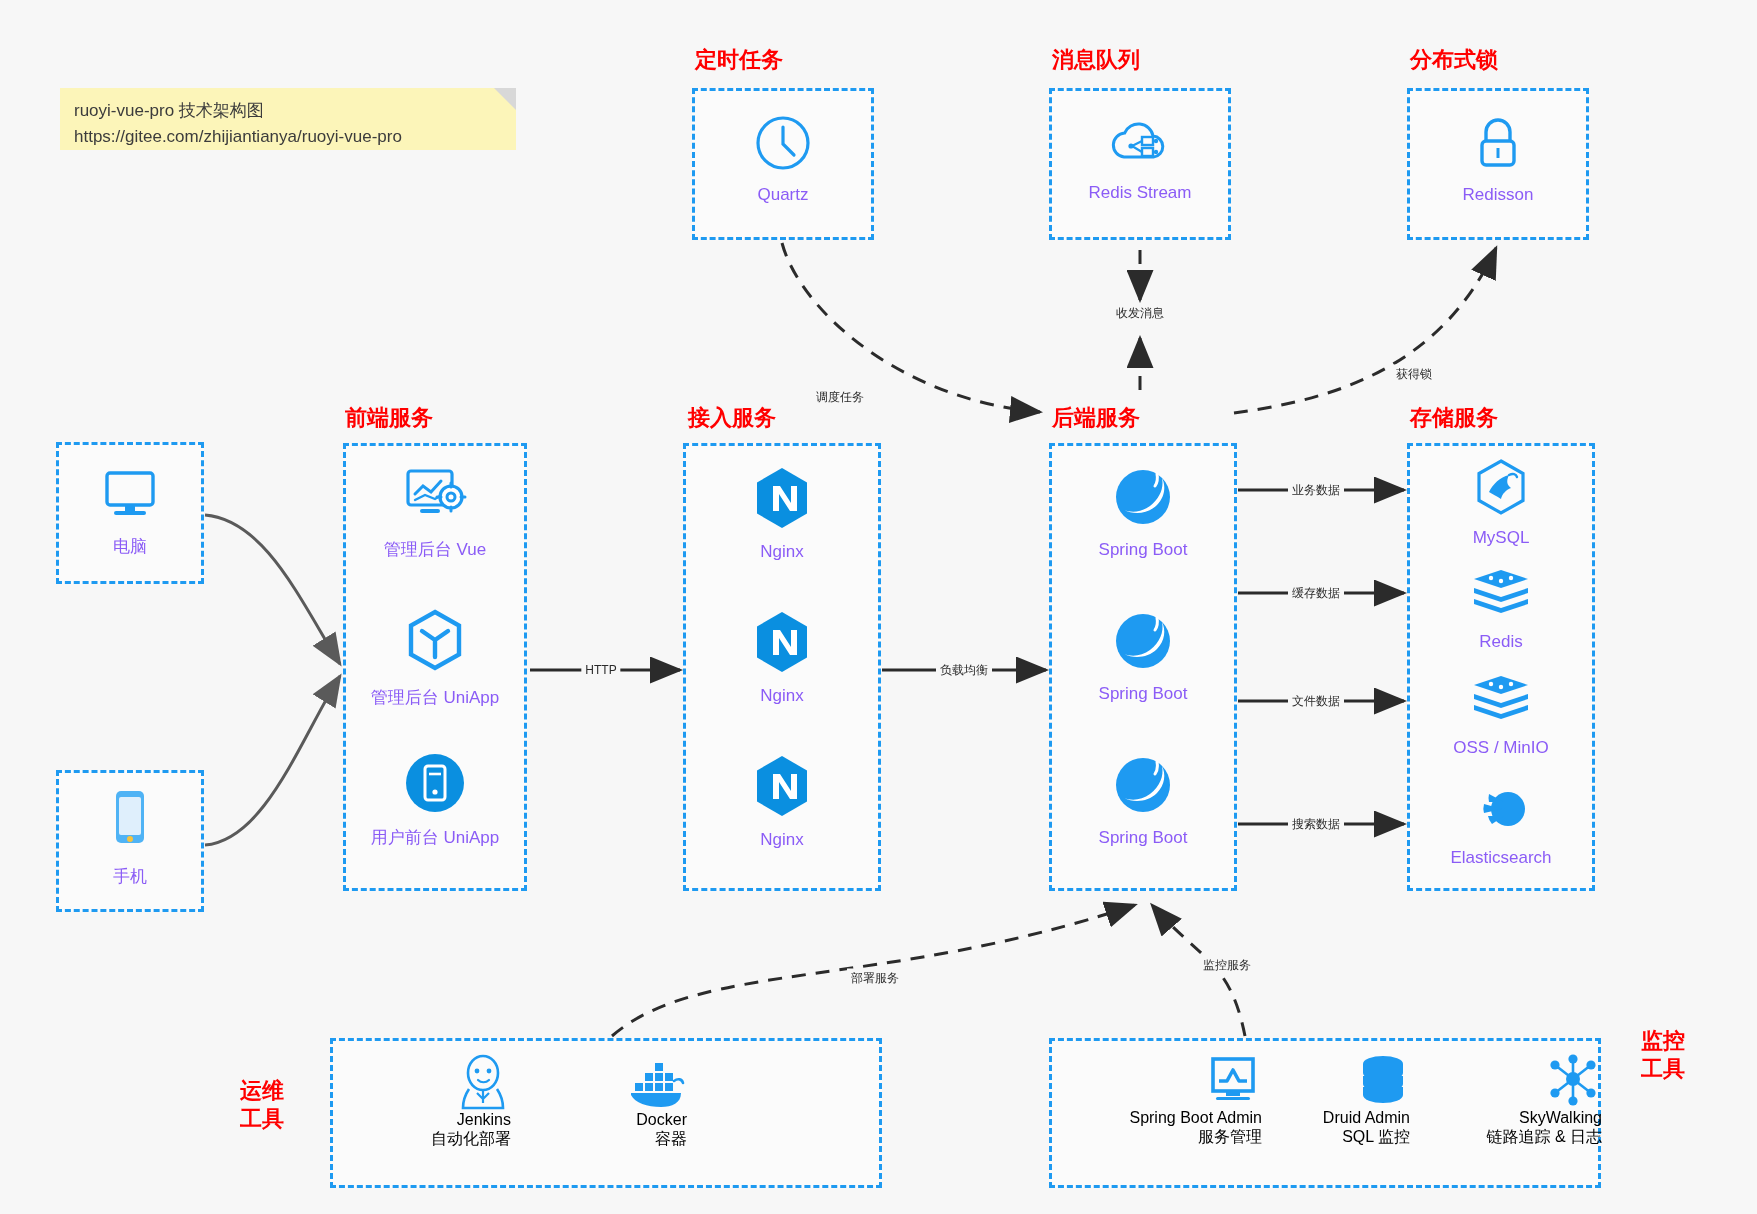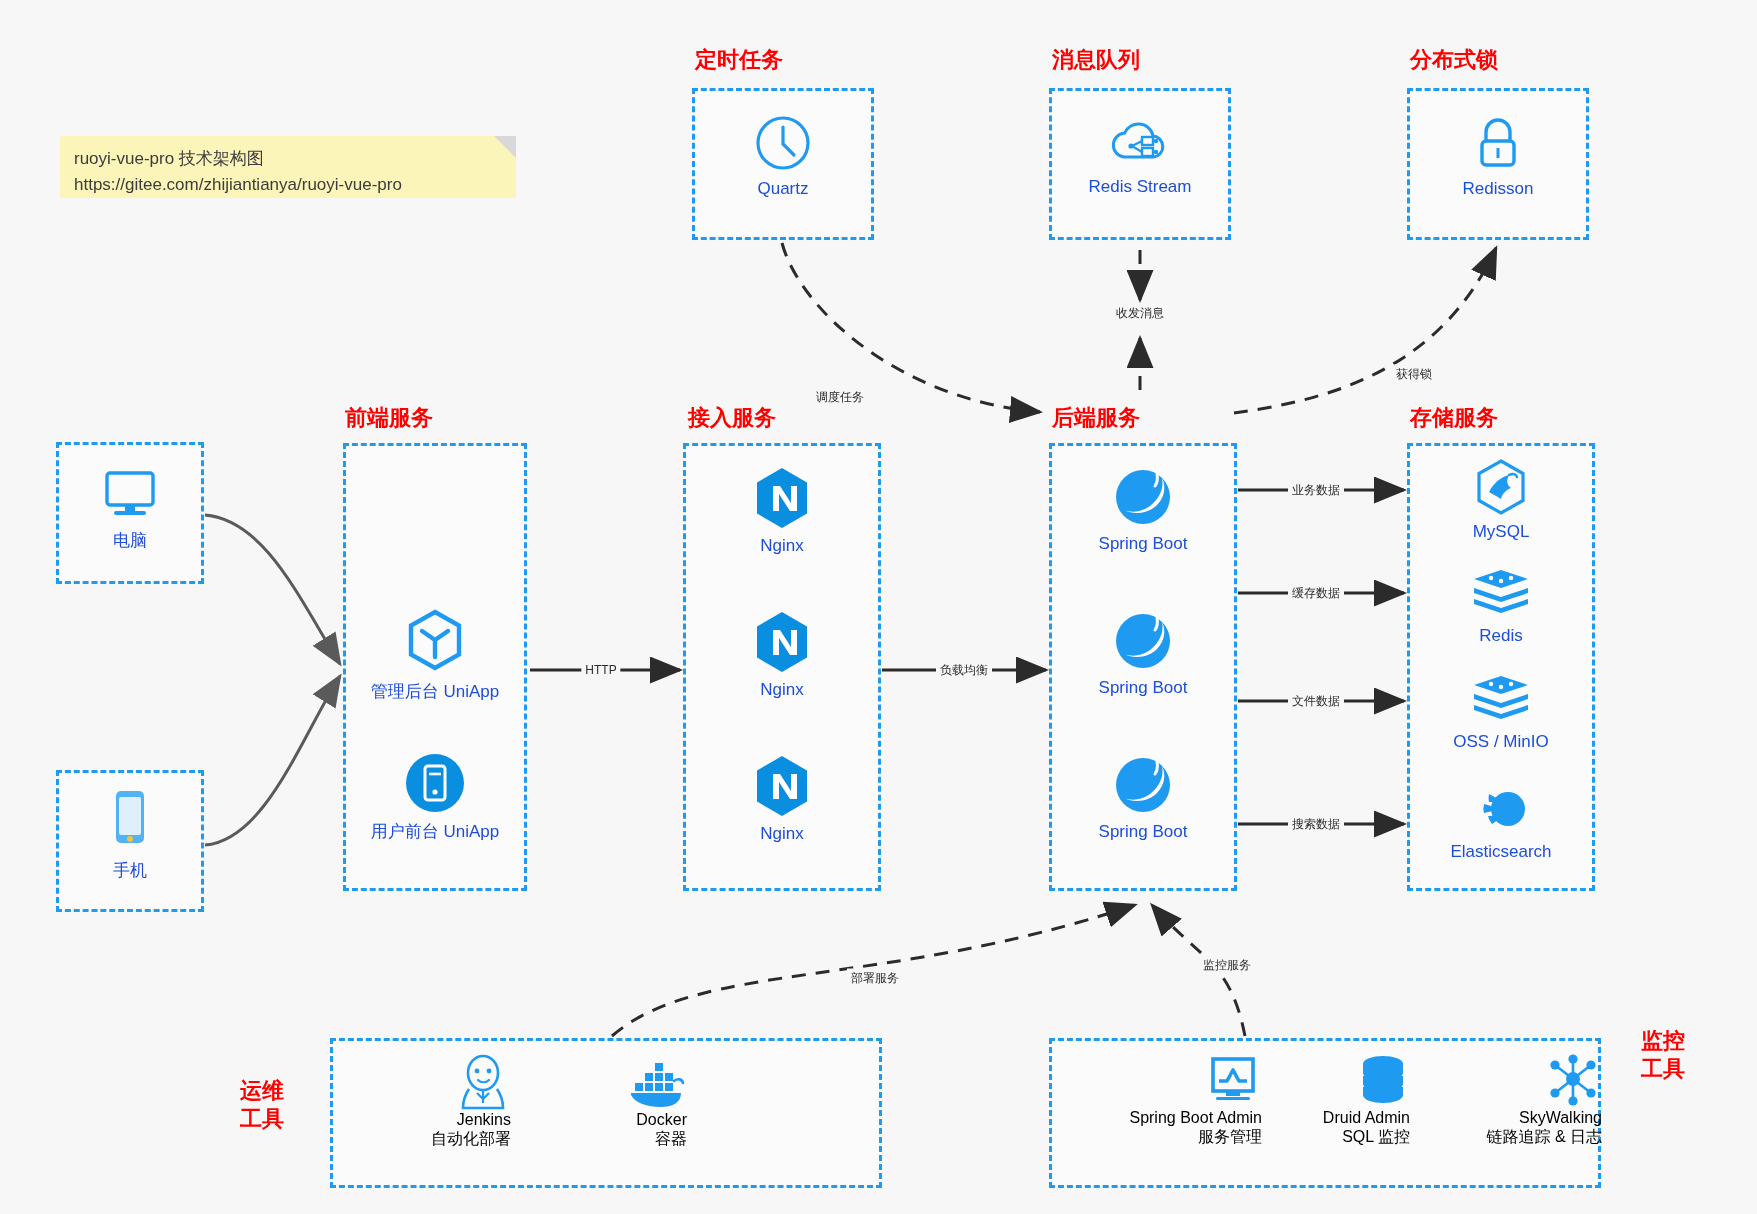--- a/index.html
+++ b/index.html
@@ -9,21 +9,21 @@
     font-family: "Liberation Sans", "DejaVu Sans", sans-serif;
     overflow: hidden;
   }
   #stage { position: relative; width: 1757px; height: 1214px; }
 
   svg.wires { position: absolute; inset: 0; width: 1757px; height: 1214px; pointer-events: none; }
 
   
   .note {
     position: absolute; left: 60px; top: 88px; width: 456px; height: 62px;
-    background: #fcf5b9; padding: 10px 14px 0 14px; margin-top: 48px;
+    background: #fcf5b9; padding: 10px 14px 0 14px;
   }
   .note .fold {
     position: absolute; right: 0; top: 0; width: 0; height: 0;
     border-top: 22px solid #d8d8d8; border-left: 22px solid transparent;
   }
   .note-line { font-size: 17px; color: #3c3c3c; line-height: 26px; white-space: nowrap; }
 
   
   .gbox {
     position: absolute;
@@ -33,21 +33,21 @@
   .gtitle {
     position: absolute; font-size: 22px; font-weight: bold; color: #ff0000;
     white-space: nowrap; text-align: left;
   }
   .gtitle.side { font-size: 22px; line-height: 28px; }
 
   .cell {
     position: absolute; left: 0; width: 100%;
     display: flex; flex-direction: column; align-items: center; justify-content: flex-start;
   }
-  .cell .lbl { font-size: 17px; color: #1d4ed8; margin-top: 6px; white-space: nowrap; }
+  .cell .lbl { font-size: 17px; color: #8b5cf6; margin-top: 12px; white-space: nowrap; }
   .icon { display: block; }
 
   
   .elabel {
     position: absolute; font-size: 12px; color: #2b2b2b;
     background: #f7f7f7; padding: 1px 4px; white-space: nowrap;
     transform: translate(-50%, -50%);
   }
   .hrow { position: absolute; display: flex; flex-direction: column; align-items: flex-end; }
 </style>
@@ -167,20 +167,37 @@
         <rect x="11" y="4" width="28" height="52" rx="5" fill="#4fb3f5"></rect>
         <rect x="14" y="10" width="22" height="38" rx="2" fill="#dfeffc"></rect>
         <circle cx="25" cy="52" r="3" fill="#f5c23e"></circle>
       </svg>
       <div class="lbl">手机</div>
     </div>
   </div>
 
   <div class="gtitle" style="left:345px;top:403px;width:180px">前端服务</div>
   <div class="gbox" style="left:343px;top:443px;width:184px;height:448px">
+    <div class="cell" style="top:18px">
+      <svg class="icon" width="68" height="62" viewBox="0 0 68 62">
+        <rect x="7" y="7" width="44" height="34" rx="3" fill="none" stroke="#1e9af1" stroke-width="3.2"></rect>
+        <path d="M14 30 L22 22 L30 28 L40 17" fill="none" stroke="#1e9af1" stroke-width="3" stroke-linecap="round"></path>
+        <path d="M14 36 L24 31 L34 35 L44 29" fill="none" stroke="#1e9af1" stroke-width="2.4" stroke-linecap="round"></path>
+        <rect x="19" y="45" width="20" height="4" rx="2" fill="#1e9af1"></rect>
+        <circle cx="50" cy="33" r="11" fill="#fff" stroke="#1e9af1" stroke-width="3.2"></circle>
+        <circle cx="50" cy="33" r="4" fill="none" stroke="#1e9af1" stroke-width="3"></circle>
+        <g stroke="#1e9af1" stroke-width="3" stroke-linecap="round">
+          <line x1="50" y1="19" x2="50" y2="23"></line>
+            <line x1="50" y1="43" x2="50" y2="47"></line>
+          <line x1="36" y1="33" x2="40" y2="33"></line>
+            <line x1="60" y1="33" x2="64" y2="33"></line>
+        </g>
+      </svg>
+      <div class="lbl">管理后台 Vue</div>
+    </div>
     <div class="cell" style="top:162px">
       <svg class="icon" width="62" height="66" viewBox="0 0 62 66">
         <path d="M31 4 L55 17.5 L55 46.5 L31 60 L7 46.5 L7 17.5 Z" fill="none" stroke="#1e9af1" stroke-width="4.4"></path>
         <path d="M31 32 L31 49 M31 32 L18 23 M31 32 L44 23" fill="none" stroke="#1e9af1" stroke-width="4.4" stroke-linecap="round"></path>
       </svg>
       <div class="lbl">管理后台 UniApp</div>
     </div>
     <div class="cell" style="top:306px">
       <svg class="icon" width="62" height="62" viewBox="0 0 62 62">
         <circle cx="31" cy="31" r="29" fill="#0a8fe0"></circle>

